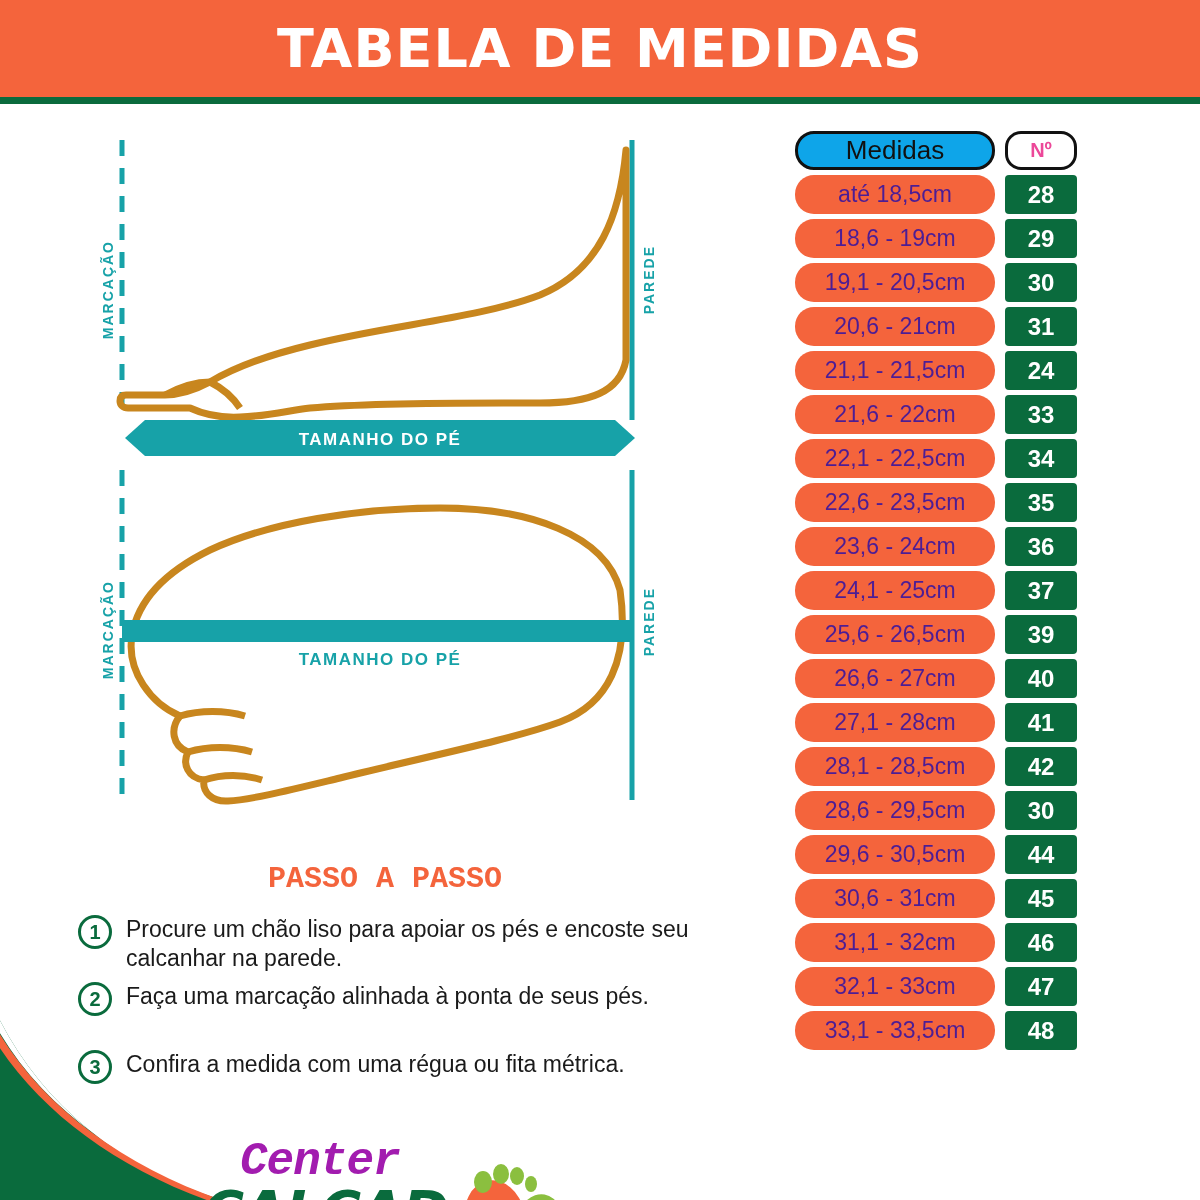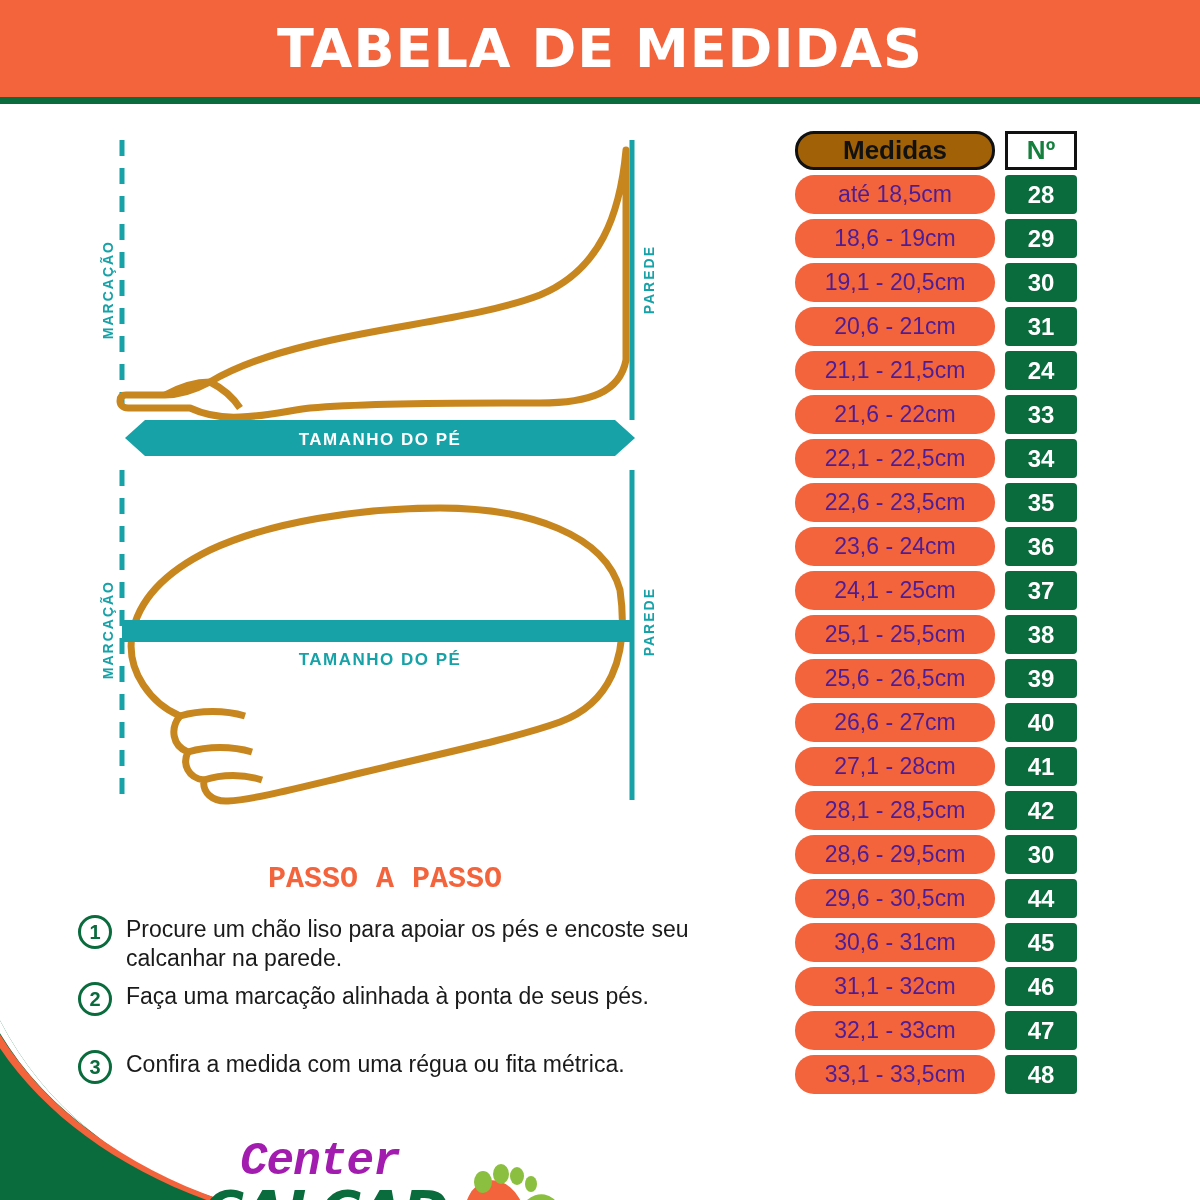--- a/index.html
+++ b/index.html
@@ -199,35 +199,35 @@
     background: #0a6b3d;
     color: #ffffff;
     font-size: 24px;
     font-weight: bold;
     display: flex;
     align-items: center;
     justify-content: center;
     font-family: "Liberation Sans", sans-serif;
   }
   .row-head .cell-measure {
-    background: #a16207;
+    background: #0ea5e9;
     color: #111111;
     font-size: 26px;
-    font-weight: bold;
+    font-weight: normal;
     border: 3px solid #111111;
     box-sizing: border-box;
   }
   .row-head .cell-size {
     background: #ffffff;
-    color: #15803d;
-    font-size: 26px;
+    color: #ec4899;
+    font-size: 20px;
     font-weight: bold;
     border: 3px solid #111111;
     box-sizing: border-box;
-    border-radius: 0;
+    border-radius: 16px;
   }
 </style>
 </head>
 <body>
 
 <div id="page">
 
   <div class="header">
     <div class="header-title">TABELA DE MEDIDAS</div>
   </div>
@@ -355,24 +355,20 @@
     </div>
     <div class="row">
       <div class="cell-measure">23,6 - 24cm</div>
       <div class="cell-size">36</div>
     </div>
     <div class="row">
       <div class="cell-measure">24,1 - 25cm</div>
       <div class="cell-size">37</div>
     </div>
     <div class="row">
-      <div class="cell-measure">25,1 - 25,5cm</div>
-      <div class="cell-size">38</div>
-    </div>
-    <div class="row">
       <div class="cell-measure">25,6 - 26,5cm</div>
       <div class="cell-size">39</div>
     </div>
     <div class="row">
       <div class="cell-measure">26,6 - 27cm</div>
       <div class="cell-size">40</div>
     </div>
     <div class="row">
       <div class="cell-measure">27,1 - 28cm</div>
       <div class="cell-size">41</div>

